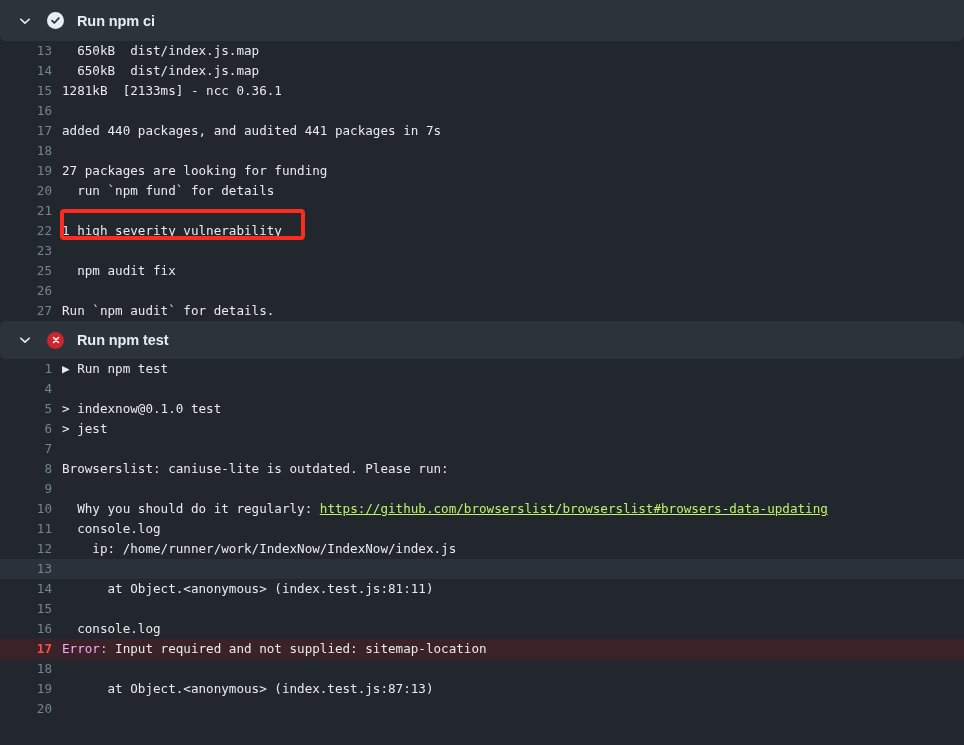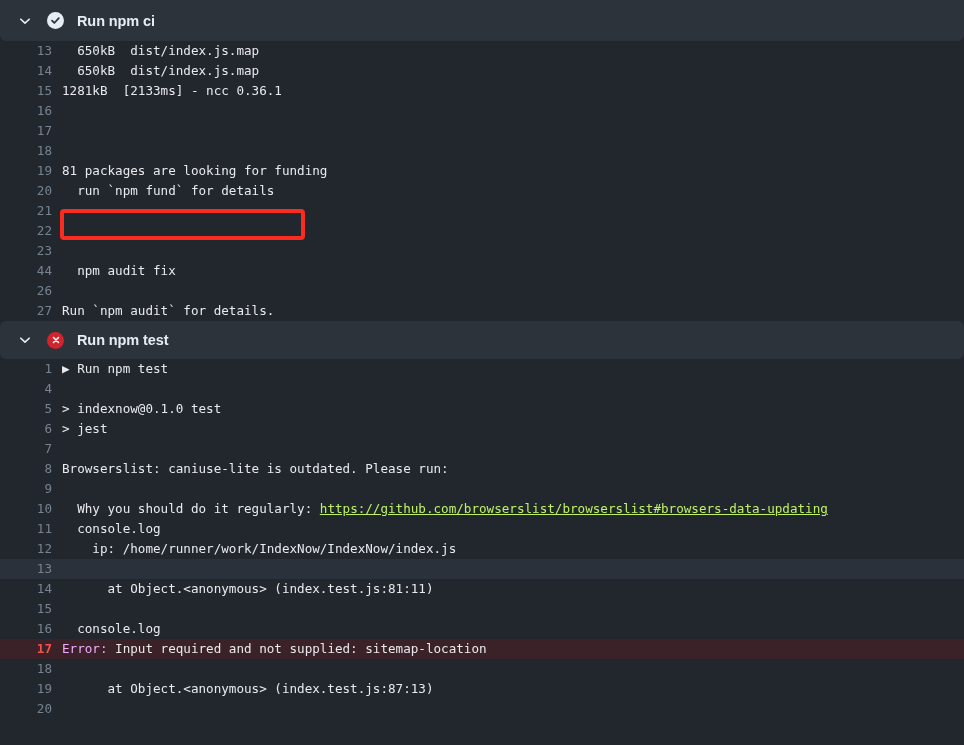--- a/index.html
+++ b/index.html
@@ -130,28 +130,28 @@
       </svg>
     </span>
     <span class="step-title">Run npm ci</span>
   </div>
 
   <div class="log" id="log-0">
       <div class="log-line"><span class="ln">13</span><span class="ltext">  650kB  dist/index.js.map</span></div>
       <div class="log-line"><span class="ln">14</span><span class="ltext">  650kB  dist/index.js.map</span></div>
       <div class="log-line"><span class="ln">15</span><span class="ltext">1281kB  [2133ms] - ncc 0.36.1</span></div>
       <div class="log-line"><span class="ln">16</span><span class="ltext"></span></div>
-      <div class="log-line"><span class="ln">17</span></div>
+      <div class="log-line"><span class="ln">17</span><span class="ltext">added 440 packages, and audited 441 packages in 7s</span></div>
       <div class="log-line"><span class="ln">18</span><span class="ltext"></span></div>
-      <div class="log-line"><span class="ln">19</span><span class="ltext">81 packages are looking for funding</span></div>
+      <div class="log-line"><span class="ln">19</span><span class="ltext">27 packages are looking for funding</span></div>
       <div class="log-line"><span class="ln">20</span><span class="ltext">  run `npm fund` for details</span></div>
       <div class="log-line"><span class="ln">21</span><span class="ltext"></span></div>
-      <div class="log-line"><span class="ln">22</span></div>
+      <div class="log-line"><span class="ln">22</span><span class="ltext">1 high severity vulnerability</span></div>
       <div class="log-line"><span class="ln">23</span><span class="ltext"></span></div>
-      <div class="log-line"><span class="ln">44</span><span class="ltext">  npm audit fix</span></div>
+      <div class="log-line"><span class="ln">25</span><span class="ltext">  npm audit fix</span></div>
       <div class="log-line"><span class="ln">26</span><span class="ltext"></span></div>
       <div class="log-line"><span class="ln">27</span><span class="ltext">Run `npm audit` for details.</span></div>
     </div>
 
   <div class="step-header second">
     <span class="chev">
       <svg width="14" height="14" viewBox="0 0 16 16" fill="none">
         <path d="M3.2 6 L8 10.5 L12.8 6" stroke="#e6edf3" stroke-width="1.9" stroke-linecap="round" stroke-linejoin="round"></path>
       </svg>
     </span>

